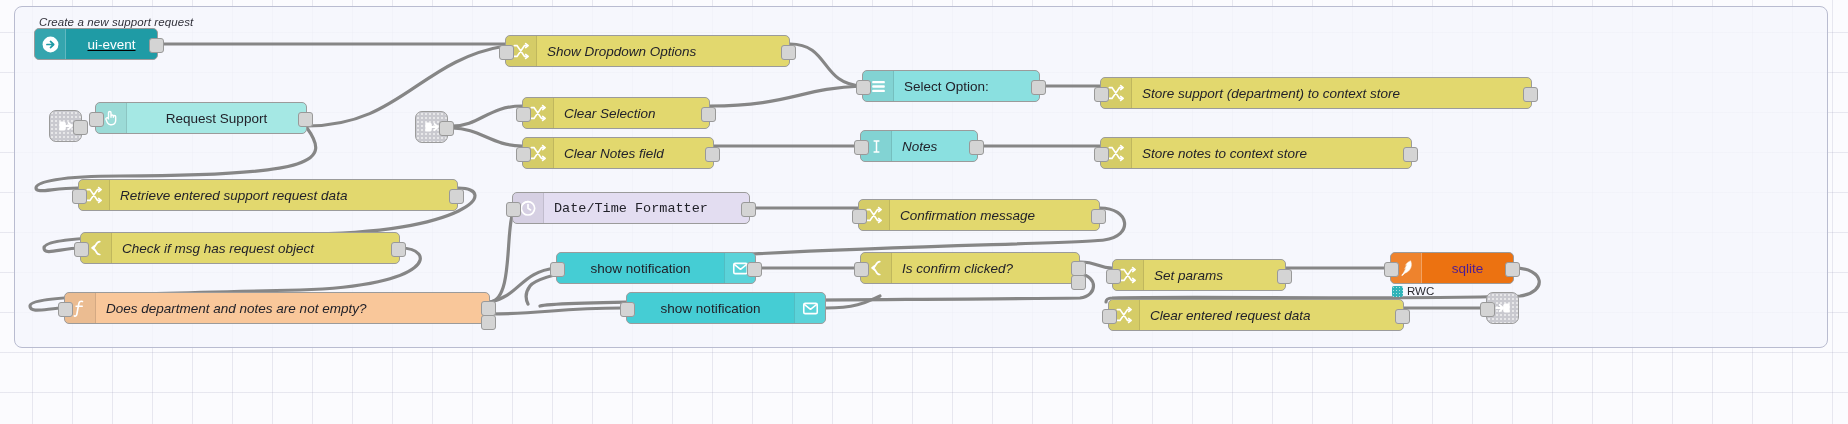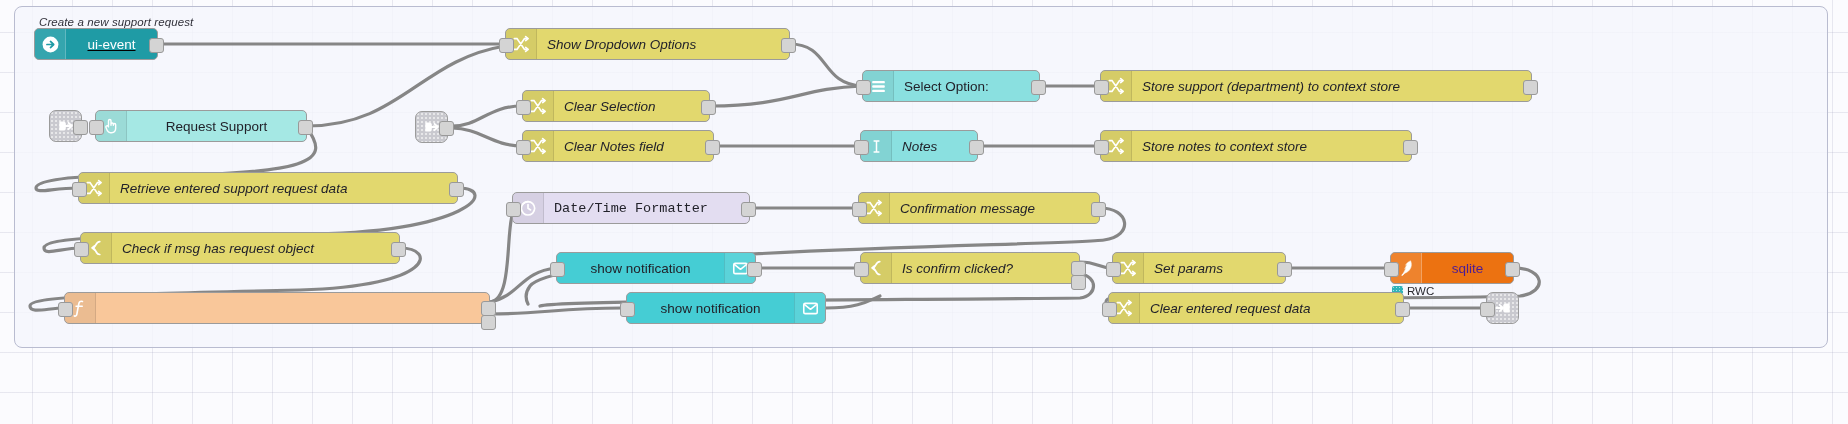--- a/index.html
+++ b/index.html
@@ -67,21 +67,21 @@
     font-size:13.5px;
     color:#22222a;
     white-space:nowrap;
     overflow:hidden;
   }
   .node .lbl.ital{font-style:italic;}
   .node .lbl.ctr{justify-content:center;}
   .node .lbl.lft{justify-content:flex-start;}
 
   
-  .c-change{background:#e2d86e;}
+  .c-change{background:#e2d86e;margin-top:7px;}
   .c-switch{background:#e2d86e;}
   .c-uiev{background:#1f9ba5;}
   .c-uiev .lbl{color:#fff;}
   .c-uiev .ico{background:rgba(255,255,255,.10);border-right-color:rgba(255,255,255,.22);}
   .c-ui{background:#a5e8e4;}
   .c-uisel{background:#8ae0e0;}
   .c-notify{background:#45cdd4;}
   .c-notify .ico{background:rgba(255,255,255,.12);}
   .c-func{background:#f9c79a;}
   .c-datetime{background:#e3ddf1;}
@@ -204,21 +204,21 @@
   </div>
 
   <div class="linknode" style="left:49px;top:110px;">
     <svg class="ic" width="20" height="20" viewBox="0 0 24 24">
       <path d="M4 6.5h4.6a3.2 3.2 0 013.2 3.2v4.6a3.2 3.2 0 01-3.2 3.2H4z" fill="#fff"></path>
       <path d="M11 12h8M15 8.2l4 3.8-4 3.8" stroke="#fff" stroke-width="2.2" fill="none" stroke-linecap="round" stroke-linejoin="round"></path>
     </svg>
     <span class="port out"></span>
   </div>
 
-  <div class="node c-ui" style="left:95px;top:110px;width:212px;">
+  <div class="node c-ui" style="left:95px;top:102px;width:212px;">
     <span class="ico">
       <svg class="ic" width="20" height="20" viewBox="0 0 24 24">
         <path d="M9 11V5.6a1.5 1.5 0 013 0V11m0-1.3a1.4 1.4 0 012.8 0V11m0-.6a1.4 1.4 0 012.8 0v4.3c0 3-2 5.3-5 5.3h-1.4c-1.6 0-2.6-.8-3.4-2.1L6.1 14c-.5-.9-.2-1.8.6-2.2.7-.4 1.6-.1 2 .7l.3.6" fill="none" stroke="#fff" stroke-width="1.7" stroke-linecap="round" stroke-linejoin="round"></path>
       </svg>
     </span>
     <span class="lbl ctr">Request Support</span>
     <span class="port in"></span>
     <span class="port out"></span>
   </div>
 
@@ -343,20 +343,21 @@
     <span class="port in"></span>
     <span class="port out"></span>
   </div>
 
   <div class="node c-func" style="left:64px;top:292px;width:426px;">
     <span class="ico">
       <svg class="ic" width="20" height="20" viewBox="0 0 24 24">
         <path d="M15 4.2c-2.6-.9-4 .4-4.5 3L8.2 19.5c-.4 2-1.6 2.6-3 2M7.3 9.9h7.4" fill="none" stroke="#fff" stroke-width="1.9" stroke-linecap="round"></path>
       </svg>
     </span>
+    <span class="lbl lft ital">Does department and notes are not empty?</span>
     <span class="port in"></span>
     <span class="port out o1"></span>
     <span class="port out o2"></span>
   </div>
 
   <div class="node c-datetime" style="left:512px;top:192px;width:238px;font-family:Liberation Mono, monospace;">
     <span class="ico">
       <svg class="ic" width="20" height="20" viewBox="0 0 24 24">
         <circle cx="12" cy="12.4" r="8" fill="none" stroke="#fff" stroke-width="2"></circle>
         <path d="M12 7.8v4.6l3.1 1.9" fill="none" stroke="#fff" stroke-width="2" stroke-linecap="round" stroke-linejoin="round"></path>

